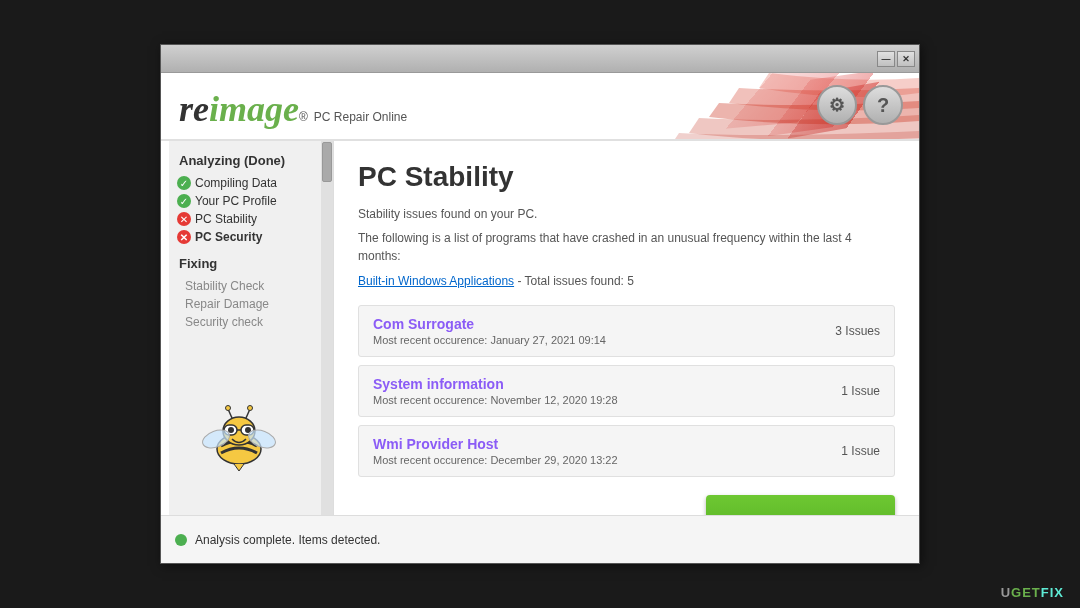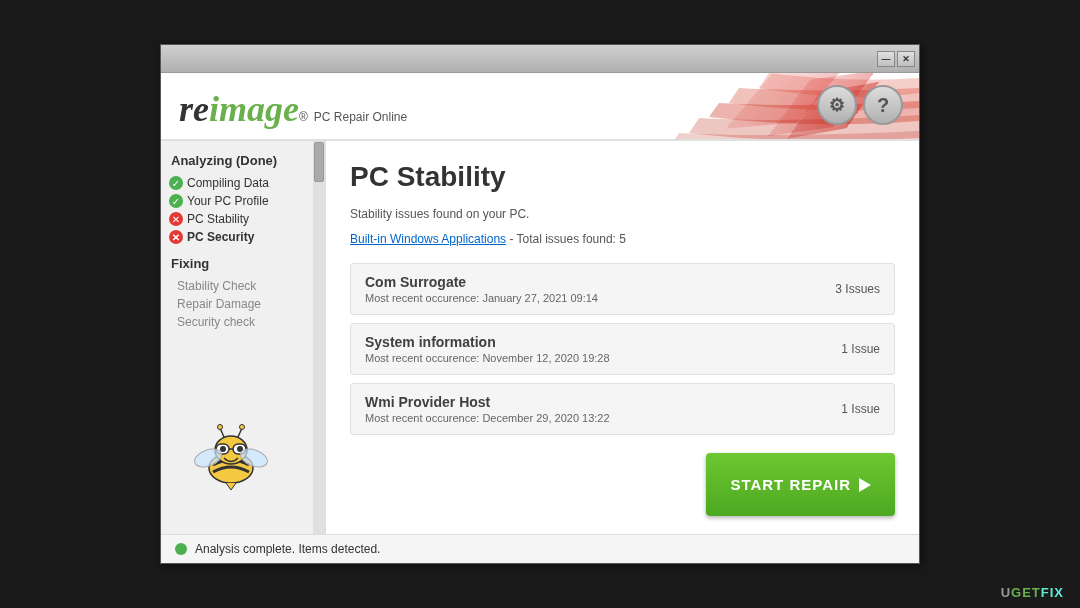--- a/index.html
+++ b/index.html
@@ -163,20 +163,21 @@
     }
 
     
     .sidebar {
       width: 165px;
       background: #f0f0f0;
       border-right: 1px solid #ddd;
       padding: 12px 0 0 0;
       flex-shrink: 0;
       position: relative;
+      margin-left: 8px;
     }
     .sidebar-section-title {
       font-size: 13px;
       font-weight: bold;
       color: #333;
       padding: 0 10px 6px 10px;
     }
     .sidebar-item {
       display: flex;
       align-items: center;
@@ -281,37 +282,37 @@
       border-radius: 3px;
       padding: 10px 14px;
       margin-bottom: 8px;
       display: flex;
       align-items: center;
       justify-content: space-between;
     }
     .issue-name {
       font-size: 14px;
       font-weight: bold;
-      color: #404040;
+      color: #8b5cf6;
       margin-bottom: 2px;
     }
     .issue-date {
       font-size: 11px;
       color: #666;
     }
     .issue-count {
       font-size: 12px;
       color: #555;
       white-space: nowrap;
       margin-left: 10px;
     }
 
     
     .footer {
-      height: 29px;
+      height: 48px;
       background: #f5f5f5;
       border-top: 1px solid #ddd;
       display: flex;
       align-items: center;
       justify-content: space-between;
       padding: 0 14px;
       flex-shrink: 0;
     }
     .footer-status {
       display: flex;
@@ -482,20 +483,21 @@
       </div>
 
       <div class="scrollbar-area">
         <div class="scrollbar-thumb"></div>
       </div>
     </div>
 
     <div class="main-content">
       <div class="page-title">PC Stability</div>
       <p class="intro-text">Stability issues found on your PC.</p>
+      <p class="intro-text">The following is a list of programs that have crashed in an unusual frequency within the last 4 months:</p>
 
       <div class="issues-line">
         <span class="link-text">Built-in Windows Applications</span><span class="issues-count"> - Total issues found: 5</span>
       </div>
 
       <div class="issue-card">
         <div>
           <div class="issue-name">Com Surrogate</div>
           <div class="issue-date">Most recent occurence: January 27, 2021 09:14</div>
         </div>

